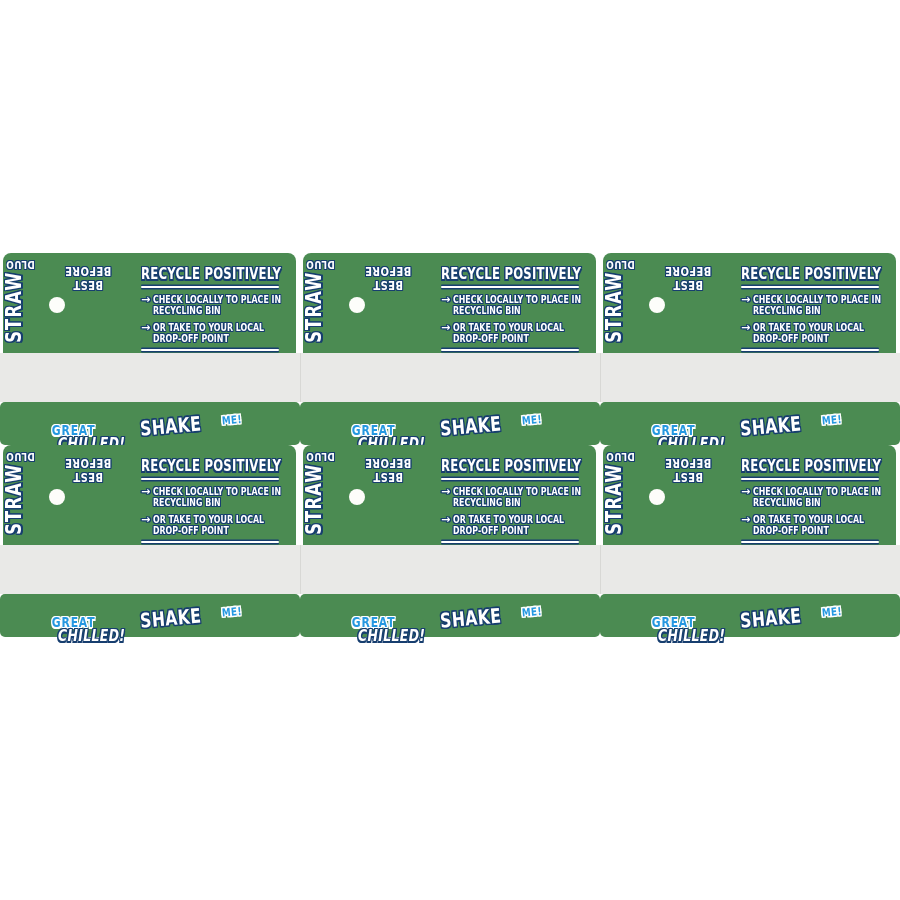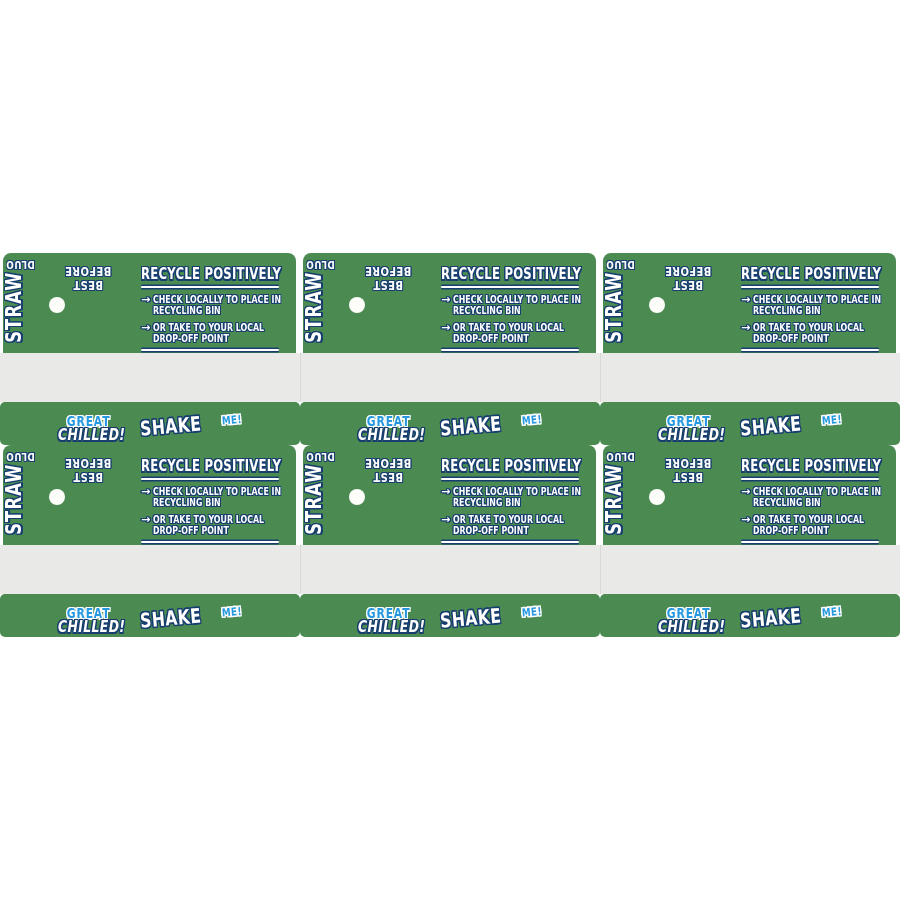--- a/index.html
+++ b/index.html
@@ -85,21 +85,21 @@
     box-shadow: 0 -1.4px 0 var(--navy), 0 1.4px 0 var(--navy);
   }
   .rule.r1 { margin-top: 5px; }
   .rule.r2 { margin-top: 5px; }
   .bullet { display: flex; gap: 3px; margin-top: 6px; align-items: flex-start; }
   .bullet .arrow { font-size: 11px; font-weight: bold; line-height: 11px; flex: 0 0 auto; }
   .bullet .btxt { font-size: 10.5px; font-weight: bold; line-height: 11px; }
   .bullet .btxt .cond { transform: scaleX(0.75); display: block; }
 
   
-  .great-chilled { position: absolute; right: 175px; top: 13px; text-align: center; }
+  .great-chilled { position: absolute; right: 175px; top: 22px; text-align: left; }
   .great { font-size: 13.5px; font-weight: bold; line-height: 13px; letter-spacing: 1px; }
   .chilled { font-size: 15.5px; font-weight: bold; line-height: 15px; letter-spacing: 0.5px; font-style: italic; }
   .great-chilled .cond { transform: scaleX(0.8); transform-origin: right center; }
   .shake-me {
     position: absolute; left: 140px; top: 12px;
     transform: rotate(-5deg); display: flex; align-items: flex-start;
   }
   .shake { font-size: 20px; font-weight: bold; line-height: 20px; letter-spacing: 0.5px; }
   .me { font-size: 11px; font-weight: bold; line-height: 11px; margin: 4px 0 0 4px; letter-spacing: 0.5px; }
 </style>

